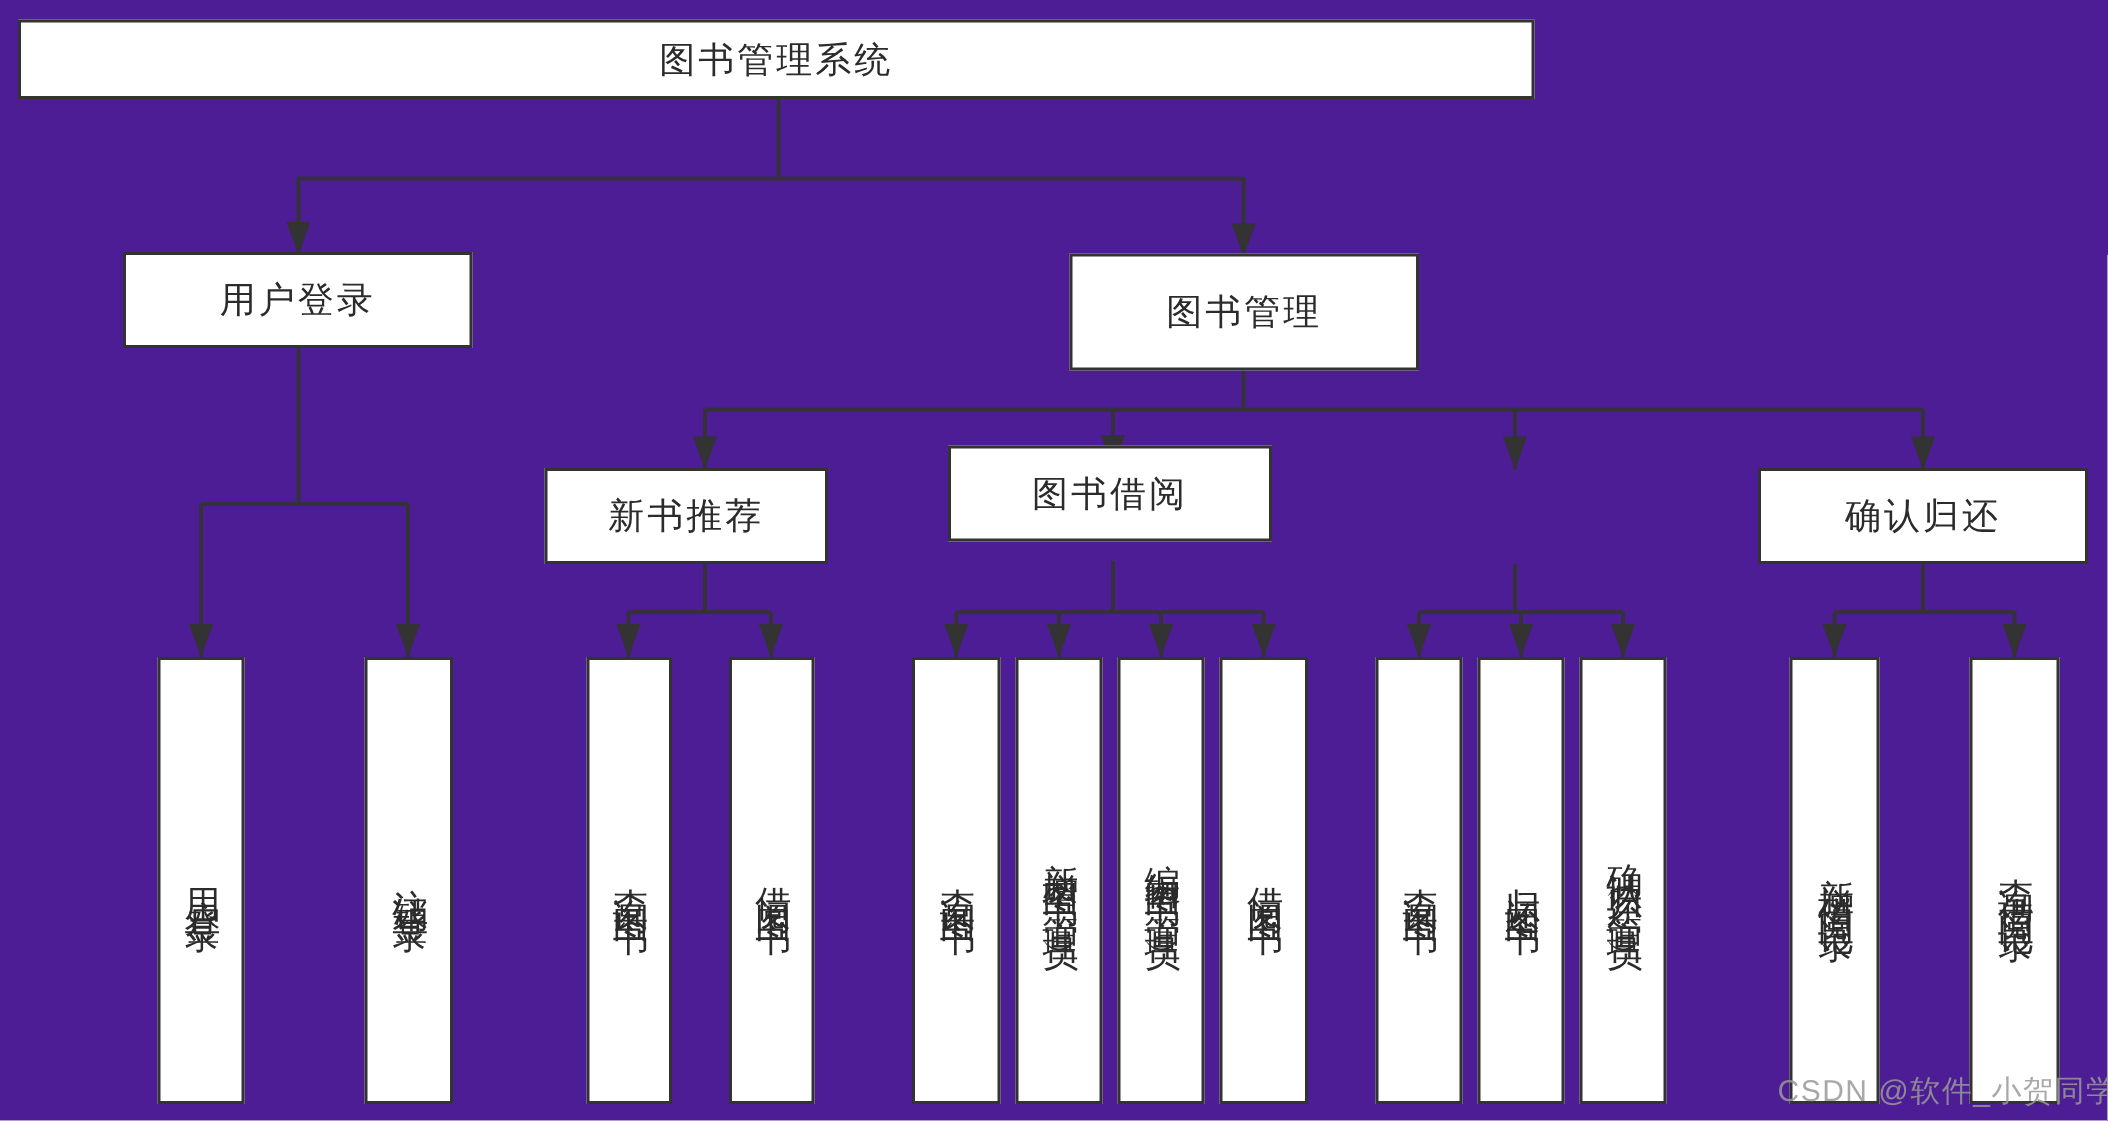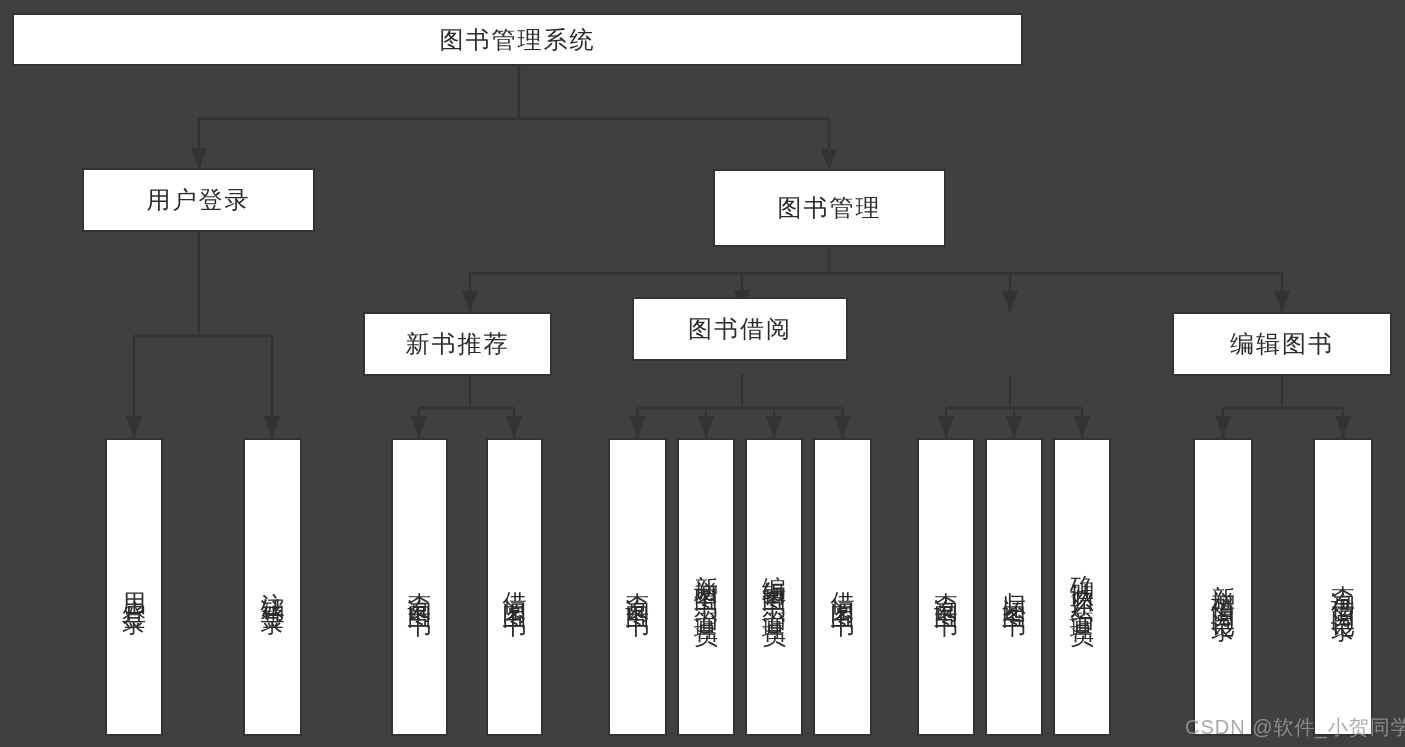--- a/index.html
+++ b/index.html
@@ -1,20 +1,20 @@
 <!DOCTYPE html>
 <html><head>
 <meta charset="utf-8">
 <style>
   html, body { margin: 0; padding: 0; background: #ffffff; }
   .stage {
     position: relative;
     width: 1405px;
     height: 747px;
-    background: #404040;
+    background: #4c1d95;
     font-family: "Liberation Sans", sans-serif;
     overflow: hidden;
   }
   .connectors {
     position: absolute;
     left: 0; top: 0;
     width: 1405px; height: 747px;
     z-index: 0;
   }
   .box {
@@ -114,21 +114,21 @@
     <span class="h-label">图书管理</span>
   </div>
 
   <div class="box" style="left:363px; top:312px; width:189px; height:64px;">
     <span class="h-label">新书推荐</span>
   </div>
   <div class="box" style="left:632px; top:297px; width:216px; height:64px;">
     <span class="h-label">图书借阅</span>
   </div>
   <div class="box" style="left:1172px; top:312px; width:220px; height:64px;">
-    <span class="h-label">编辑图书</span>
+    <span class="h-label">确认归还</span>
   </div>
 
   <div class="box" style="left:105px; top:438px; width:58px; height:298px;">
     <span class="v-label">用户登录</span>
   </div>
   <div class="box" style="left:243px; top:438px; width:59px; height:298px;">
     <span class="v-label">注销登录</span>
   </div>
 
   <div class="box" style="left:391px; top:438px; width:57px; height:298px;">

